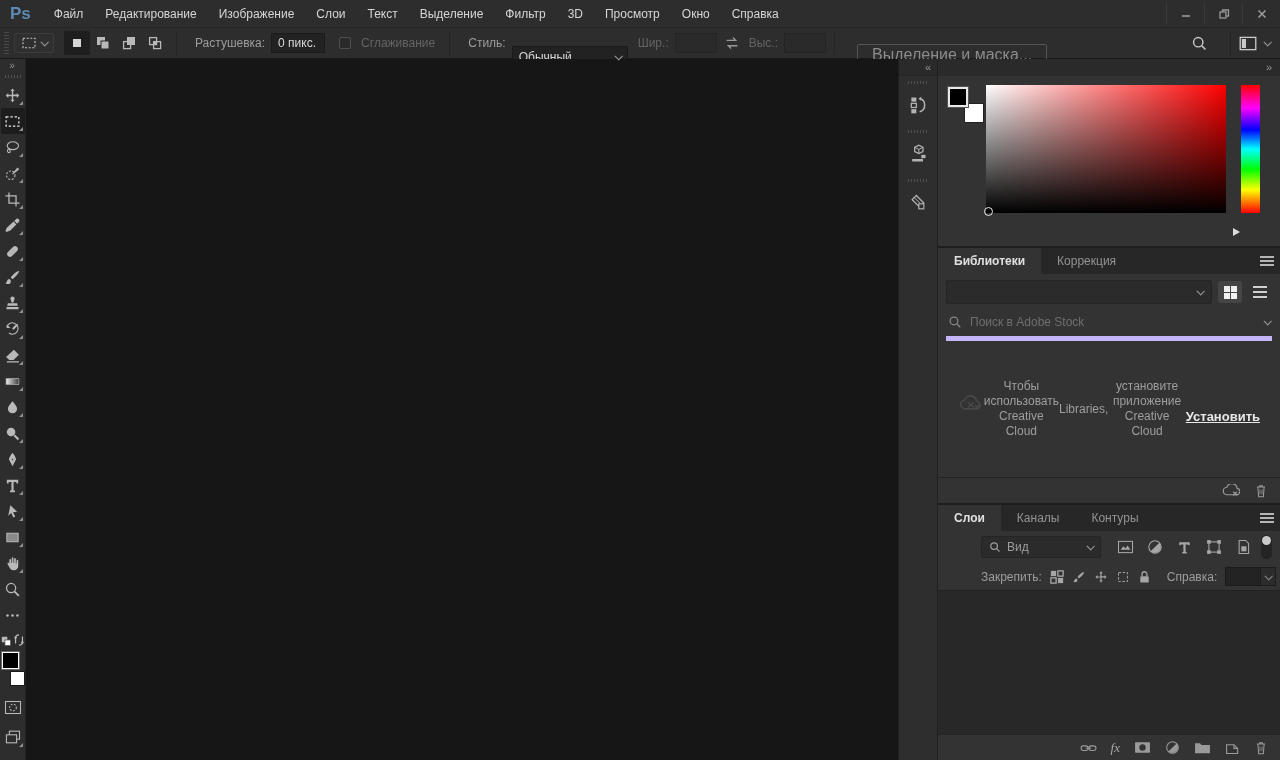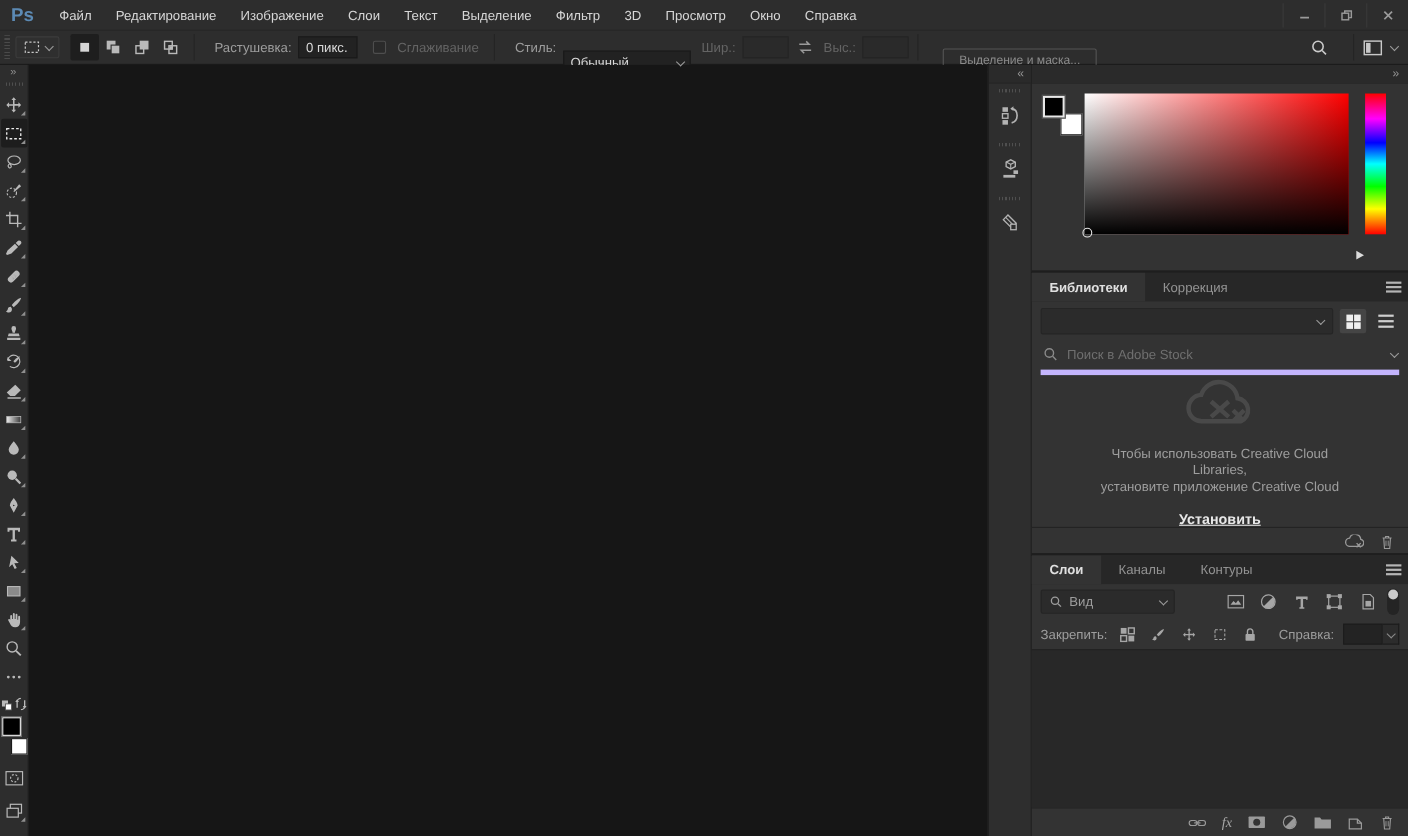--- a/index.html
+++ b/index.html
@@ -27,21 +27,21 @@
   .mode-btn.active { background:#1e1e1e; }
   .opt-label { color:#9d9d9d; margin:0 6px 0 10px; }
   .opt-label.disabled { color:#646464; }
   .opt-input { width:54px; height:20px; background:#222; border:1px solid #1a1a1a; color:#d8d8d8;
     font-family:"Liberation Sans",sans-serif; font-size:12px; padding:0 6px; outline:none; }
   .opt-input:disabled { background:#2a2a2a; border-color:#242424; }
   .checkbox { width:12px; height:12px; border:1px solid #4e4e4e; background:#2a2a2a; border-radius:2px; margin-left:14px; }
   .select-box { height:22px; background:#222; border:1px solid #1a1a1a; display:flex; align-items:center; padding:0 6px; gap:6px;margin-top:28px; }
   .select-box .val { flex:1; color:#d8d8d8; }
   .chev { width:6px; height:6px; border-right:1.4px solid #9a9a9a; border-bottom:1.4px solid #9a9a9a; transform:rotate(45deg) translateY(-1px); flex:none; }
-  .btn-outline { height:22px; border:1px solid #555; border-radius:2px; color:#8b8b8b; padding:0 14px; display:flex; align-items:center; margin-left:14px; background:transparent; font-size:11px; font-family:"Liberation Sans",sans-serif;margin-top:23px; }
+  .btn-outline { height:22px; border:1px solid #555; border-radius:2px; color:#8b8b8b; padding:0 14px; display:flex; align-items:center; margin-left:14px; background:transparent; font-size:16px; font-family:"Liberation Sans",sans-serif;margin-top:23px; }
   .opt-right { margin-left:auto; display:flex; align-items:center; }
 
   
   .main { flex:1; display:flex; min-height:0; }
 
   
   .toolbar { width:26px; background:#2d2d2d; border-right:1px solid #232323; display:flex; flex-direction:column; align-items:center; flex:none; }
   .tb-head { height:14px; color:#8f8f8f; font-size:10px; line-height:14px; width:100%; text-align:center; letter-spacing:1px; }
   .grip-h { width:16px; height:3px; margin:2px 0 4px 0;
     background-image:repeating-linear-gradient(90deg,#4f4f4f 0 1px, transparent 1px 3px); }
@@ -96,30 +96,30 @@
   
   .lib-controls { display:flex; align-items:center; padding:6px 8px 2px 8px; gap:6px; flex:none; }
   .lib-dd { flex:1; height:24px; background:#2b2b2b; border:1px solid #252525; border-radius:2px; display:flex; align-items:center; padding:0 8px; }
   .sq-btn { width:24px; height:22px; border-radius:2px; display:flex; align-items:center; justify-content:center; }
   .sq-btn.pressed { background:#454545; }
   .grid-ico { width:13px; height:13px; display:grid; grid-template-columns:6px 6px; grid-template-rows:6px 6px; gap:1px; }
   .grid-ico i { background:#f0f0f0; }
   .list-ico i { display:block; width:14px; height:2.5px; background:#cfcfcf; box-shadow:0 5px 0 #cfcfcf, 0 -5px 0 #cfcfcf; }
   .lib-search { display:flex; align-items:center; gap:8px; margin:4px 8px 0 8px; padding:5px 2px 7px 2px; border-bottom:5px solid #c4b5fd; color:#6f6f6f; flex:none; }
   .lib-search .ph { flex:1; }
-  .lib-msg { flex:1; display:flex; flex-direction:column; align-items:center; justify-content:center; text-align:center; color:#9e9e9e; line-height:15px; padding:0 20px; }
+  .lib-msg { flex:1; display:flex; flex-direction:row; align-items:center; justify-content:center; text-align:center; color:#9e9e9e; line-height:15px; padding:0 20px; }
   .cc-icon { margin-bottom:12px; opacity:.85; }
   .lib-install { margin-top:14px; color:#e8e8e8; font-weight:bold; text-decoration:underline; font-size:13px; }
   .panel-footer { height:26px; border-top:1px solid #232323; display:flex; align-items:center; justify-content:flex-end; gap:14px; padding:0 12px; flex:none; }
   .panel-footer svg { stroke:#9a9a9a; fill:none; stroke-width:1.5; }
   .panel-footer .fill { fill:#9a9a9a; stroke:none; }
   .fx-txt { color:#a8a8a8; font-style:italic; font-size:13px; font-family:"Liberation Serif",serif; }
 
   
-  .lay-row { display:flex; align-items:center; padding:0 8px; flex:none; }
+  .lay-row { display:flex; align-items:center; padding:0 8px; flex:none;margin-left:35px; }
   .filter-row { height:32px; gap:6px; }
   .mini-select { height:22px; background:#2b2b2b; border:1px solid #242424; border-radius:2px; display:flex; align-items:center; gap:6px; padding:0 7px; color:#9d9d9d; }
   .filt-ico { width:24px; height:22px; display:flex; align-items:center; justify-content:center; }
   .filt-ico svg { stroke:#a6a6a6; fill:none; stroke-width:1.5; }
   .filt-ico .fill { fill:#a6a6a6; stroke:none; }
   .toggle-pill { margin-left:auto; width:11px; height:24px; background:#242424; border-radius:6px; position:relative; }
   .toggle-pill i { position:absolute; top:1px; left:1px; width:9px; height:9px; border-radius:50%; background:#c9c9c9; }
   .blend-row { height:27px; gap:6px; }
   .lock-row { height:27px; gap:8px; }
   .lbl { color:#9d9d9d; }

